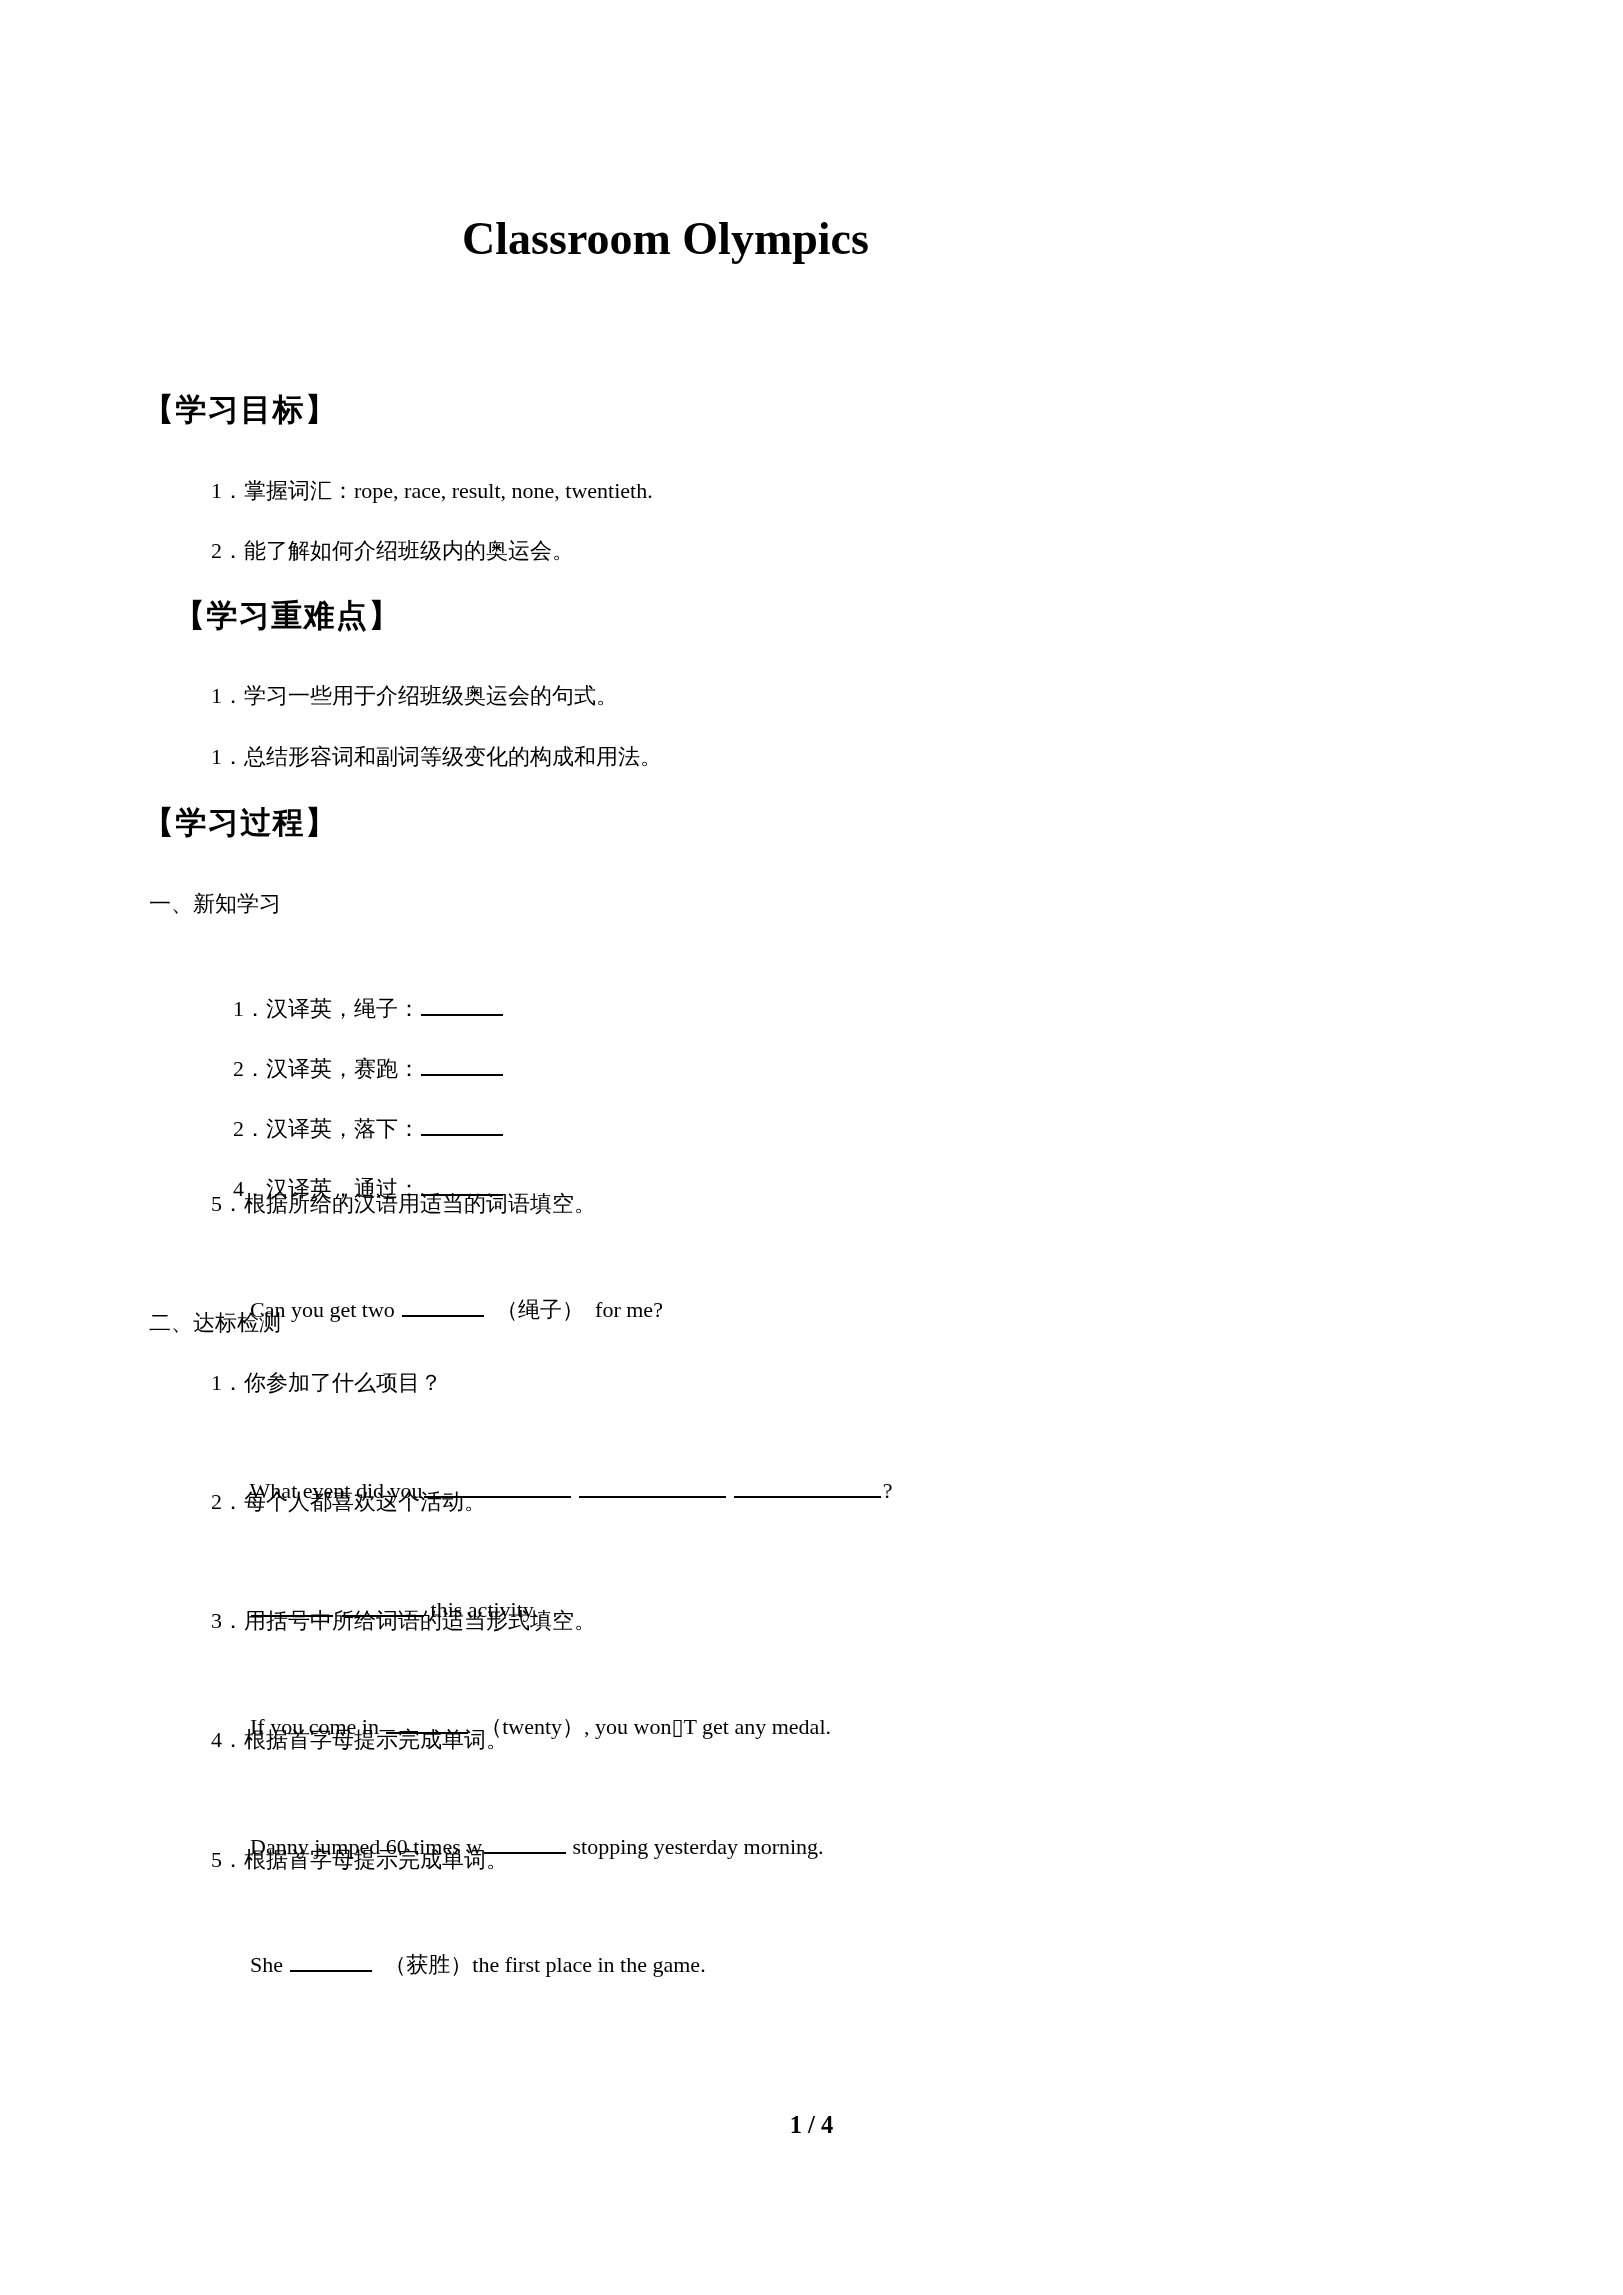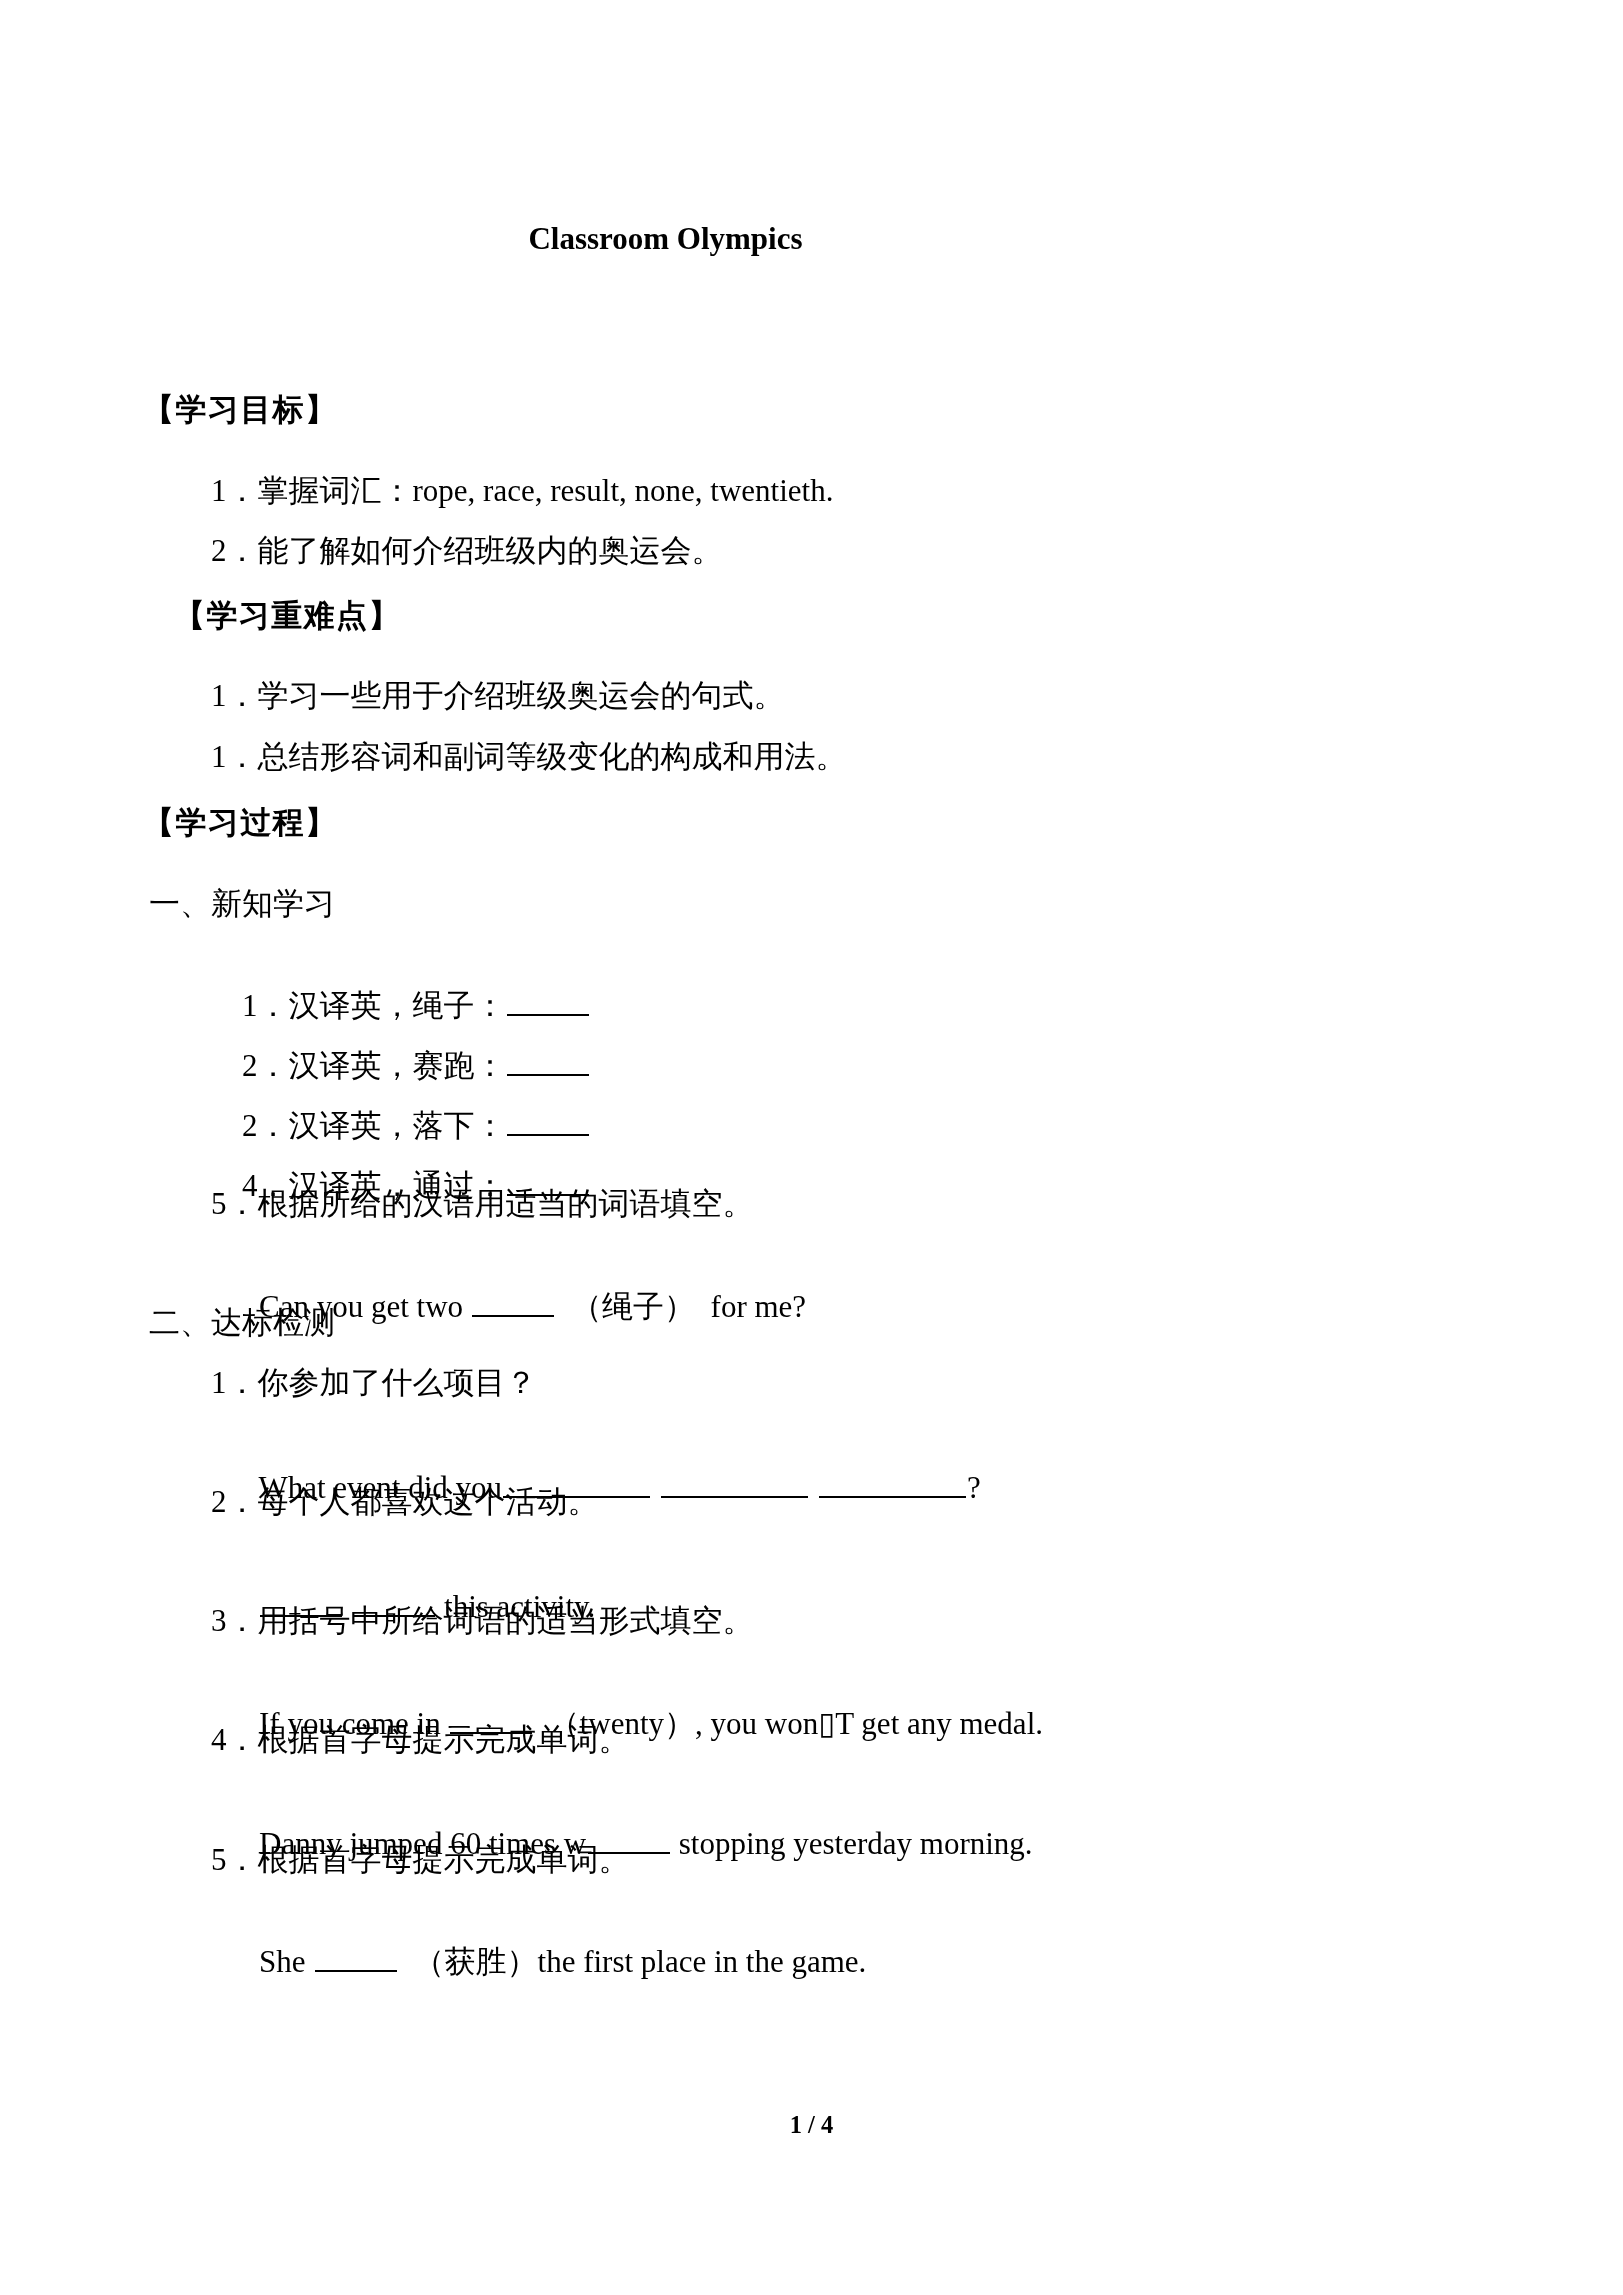--- a/index.html
+++ b/index.html
@@ -3,29 +3,29 @@
 <meta charset="utf-8">
 <style>
   html, body { margin: 0; padding: 0; background: #ffffff; }
   body {
     width: 1623px; height: 2295px; position: relative; overflow: hidden;
     font-family: "Liberation Serif", "DejaVu Serif", serif; color: #000;
   }
   .page { position: absolute; left: 0; top: 0; width: 1623px; height: 2295px; }
   .title {
     position: absolute; left: 0; width: 1331px; top: 211px; text-align: center;
-    font-weight: bold; font-size: 31px; line-height: 55px;
+    font-weight: bold; font-size: 46px; line-height: 55px;
     font-family: "Liberation Serif", serif;
   }
   .heading {
     position: absolute; left: 143px; font-size: 31px; line-height: 48px;
     font-family: "DejaVu Sans", sans-serif; font-weight: bold; letter-spacing: 1.4px;
   }
   .line {
-    position: absolute; font-size: 31px; line-height: 41px; white-space: pre;
+    position: absolute; font-size: 22px; line-height: 41px; white-space: pre;
     font-family: "Liberation Serif", "DejaVu Serif", serif;
   }
   .l1 { left: 211px; }
   .l0 { left: 149px; }
   .l2 { left: 228px; }
   .blank {
     display: inline-block; border-bottom: 2px solid #000; height: 30px;
     vertical-align: baseline; margin: 0 1.4px;
   }
   .b5 { width: 82px; }

